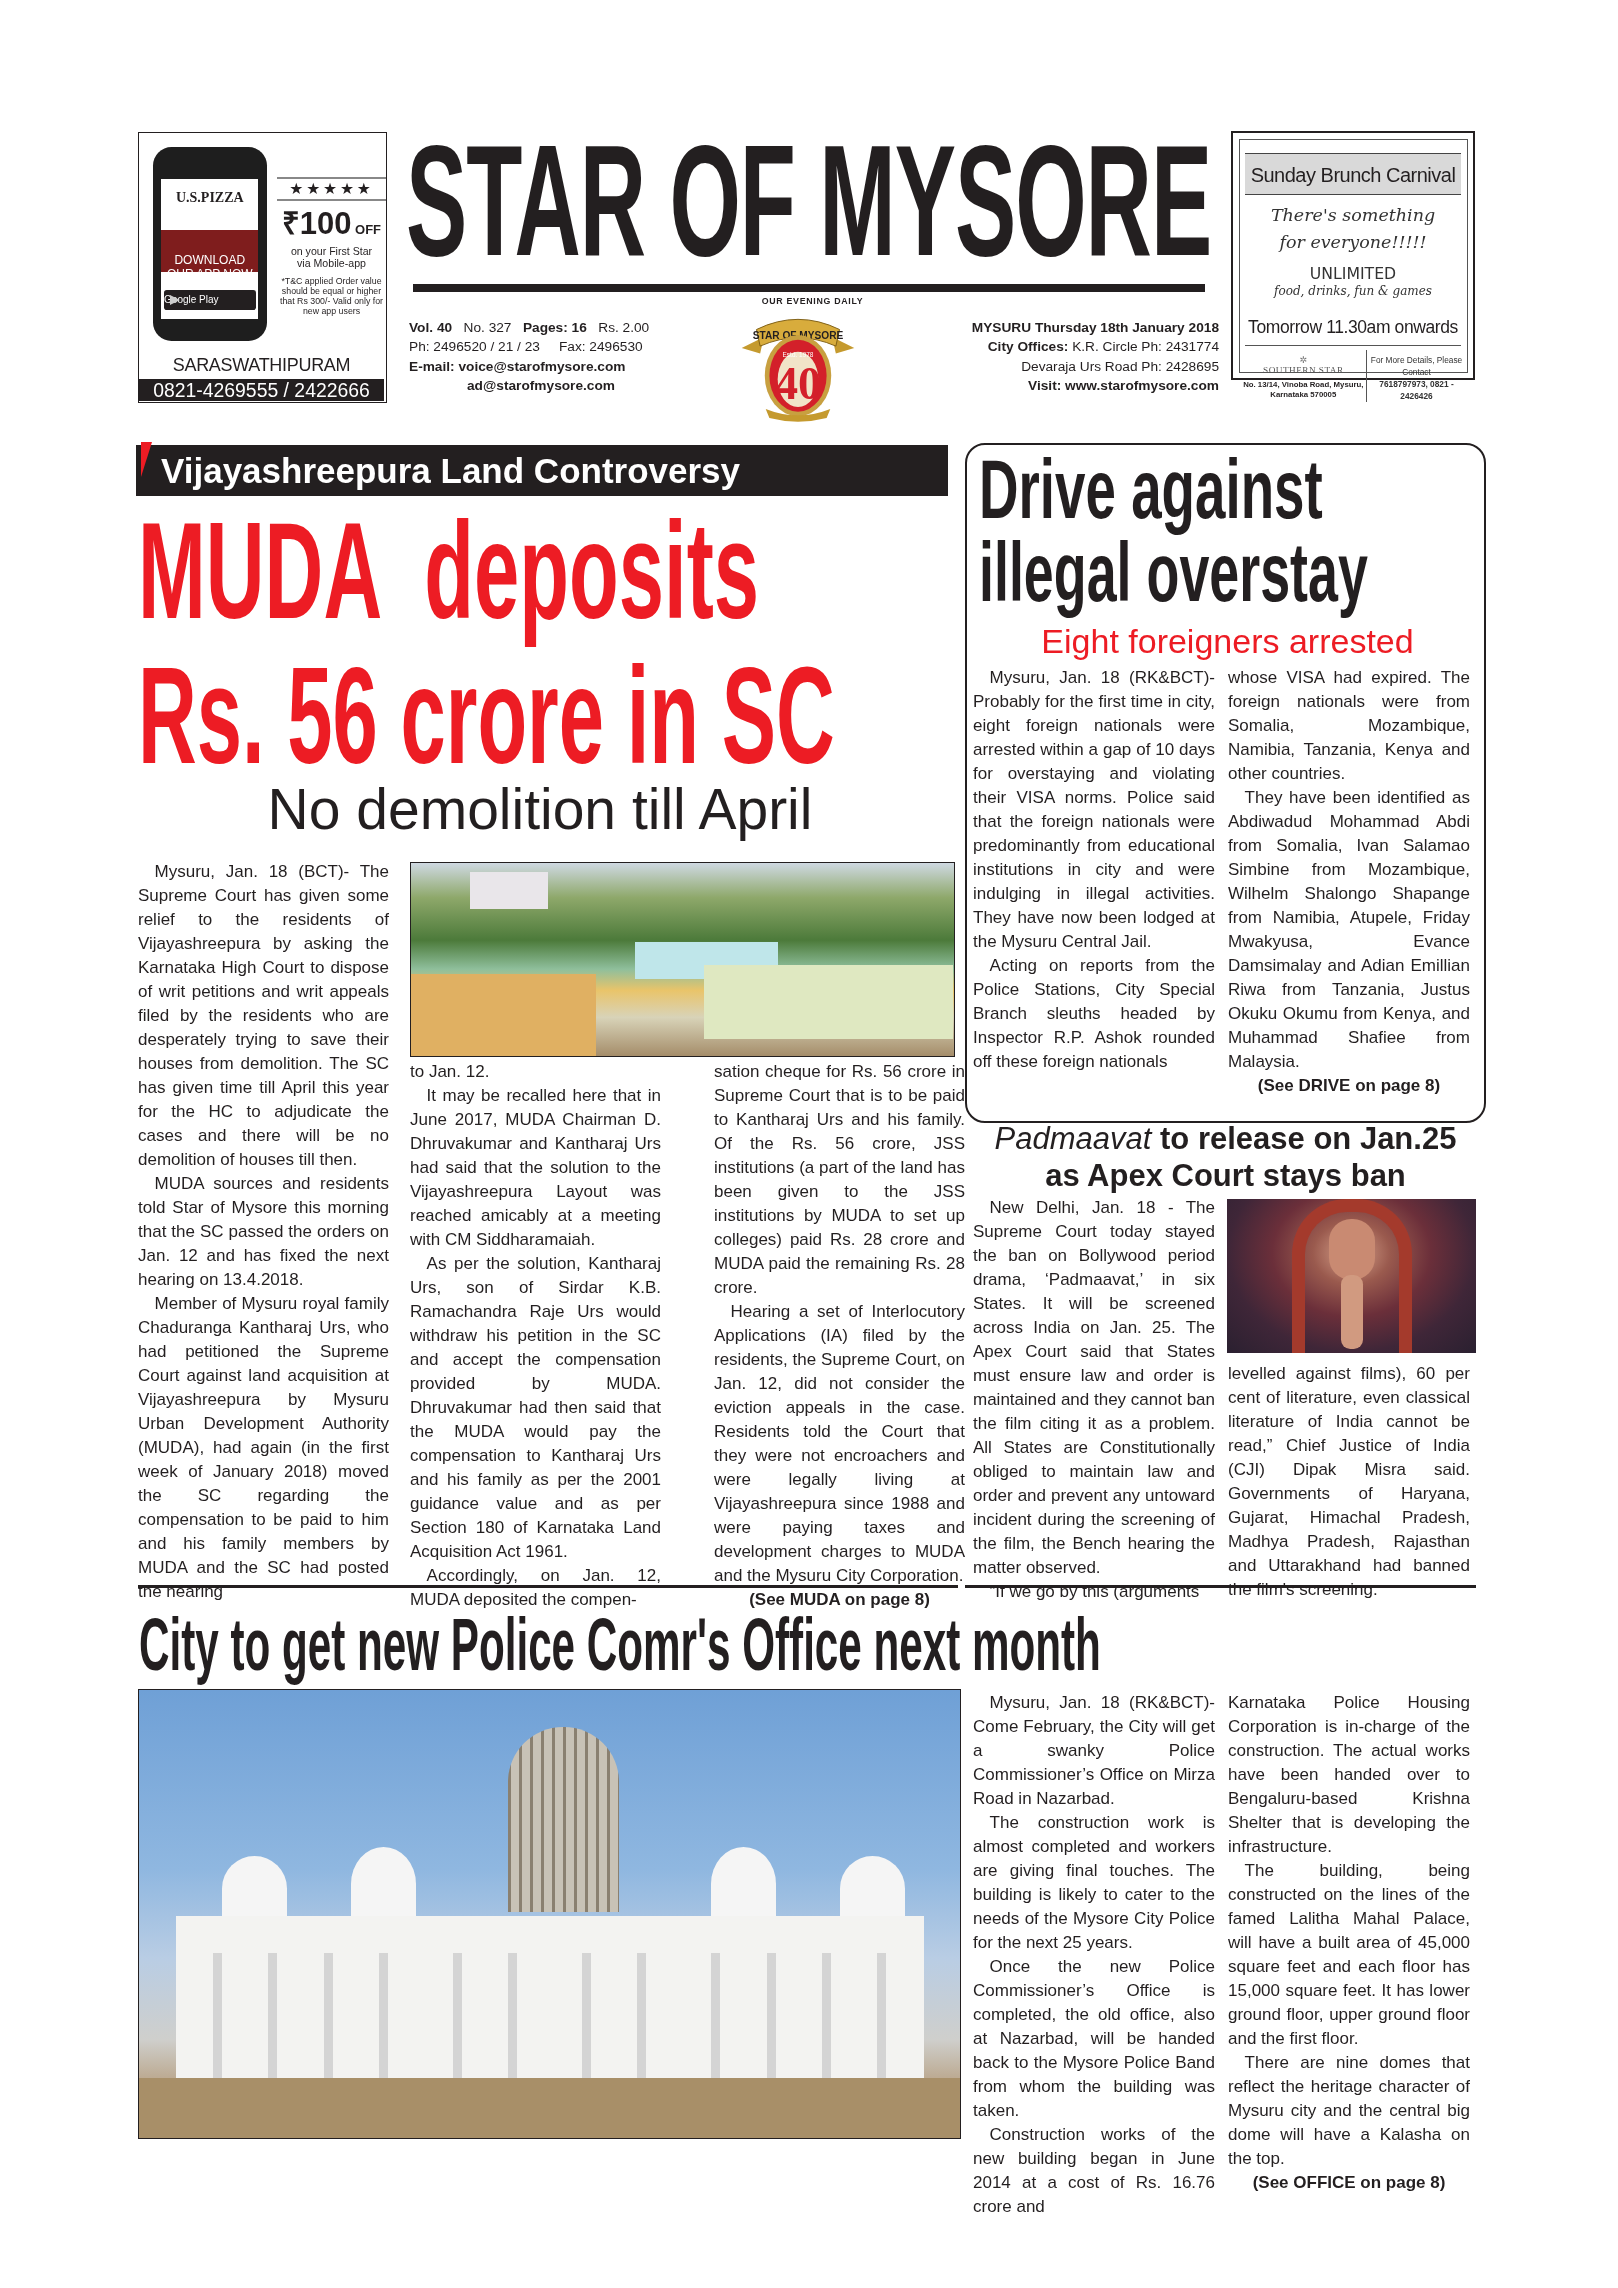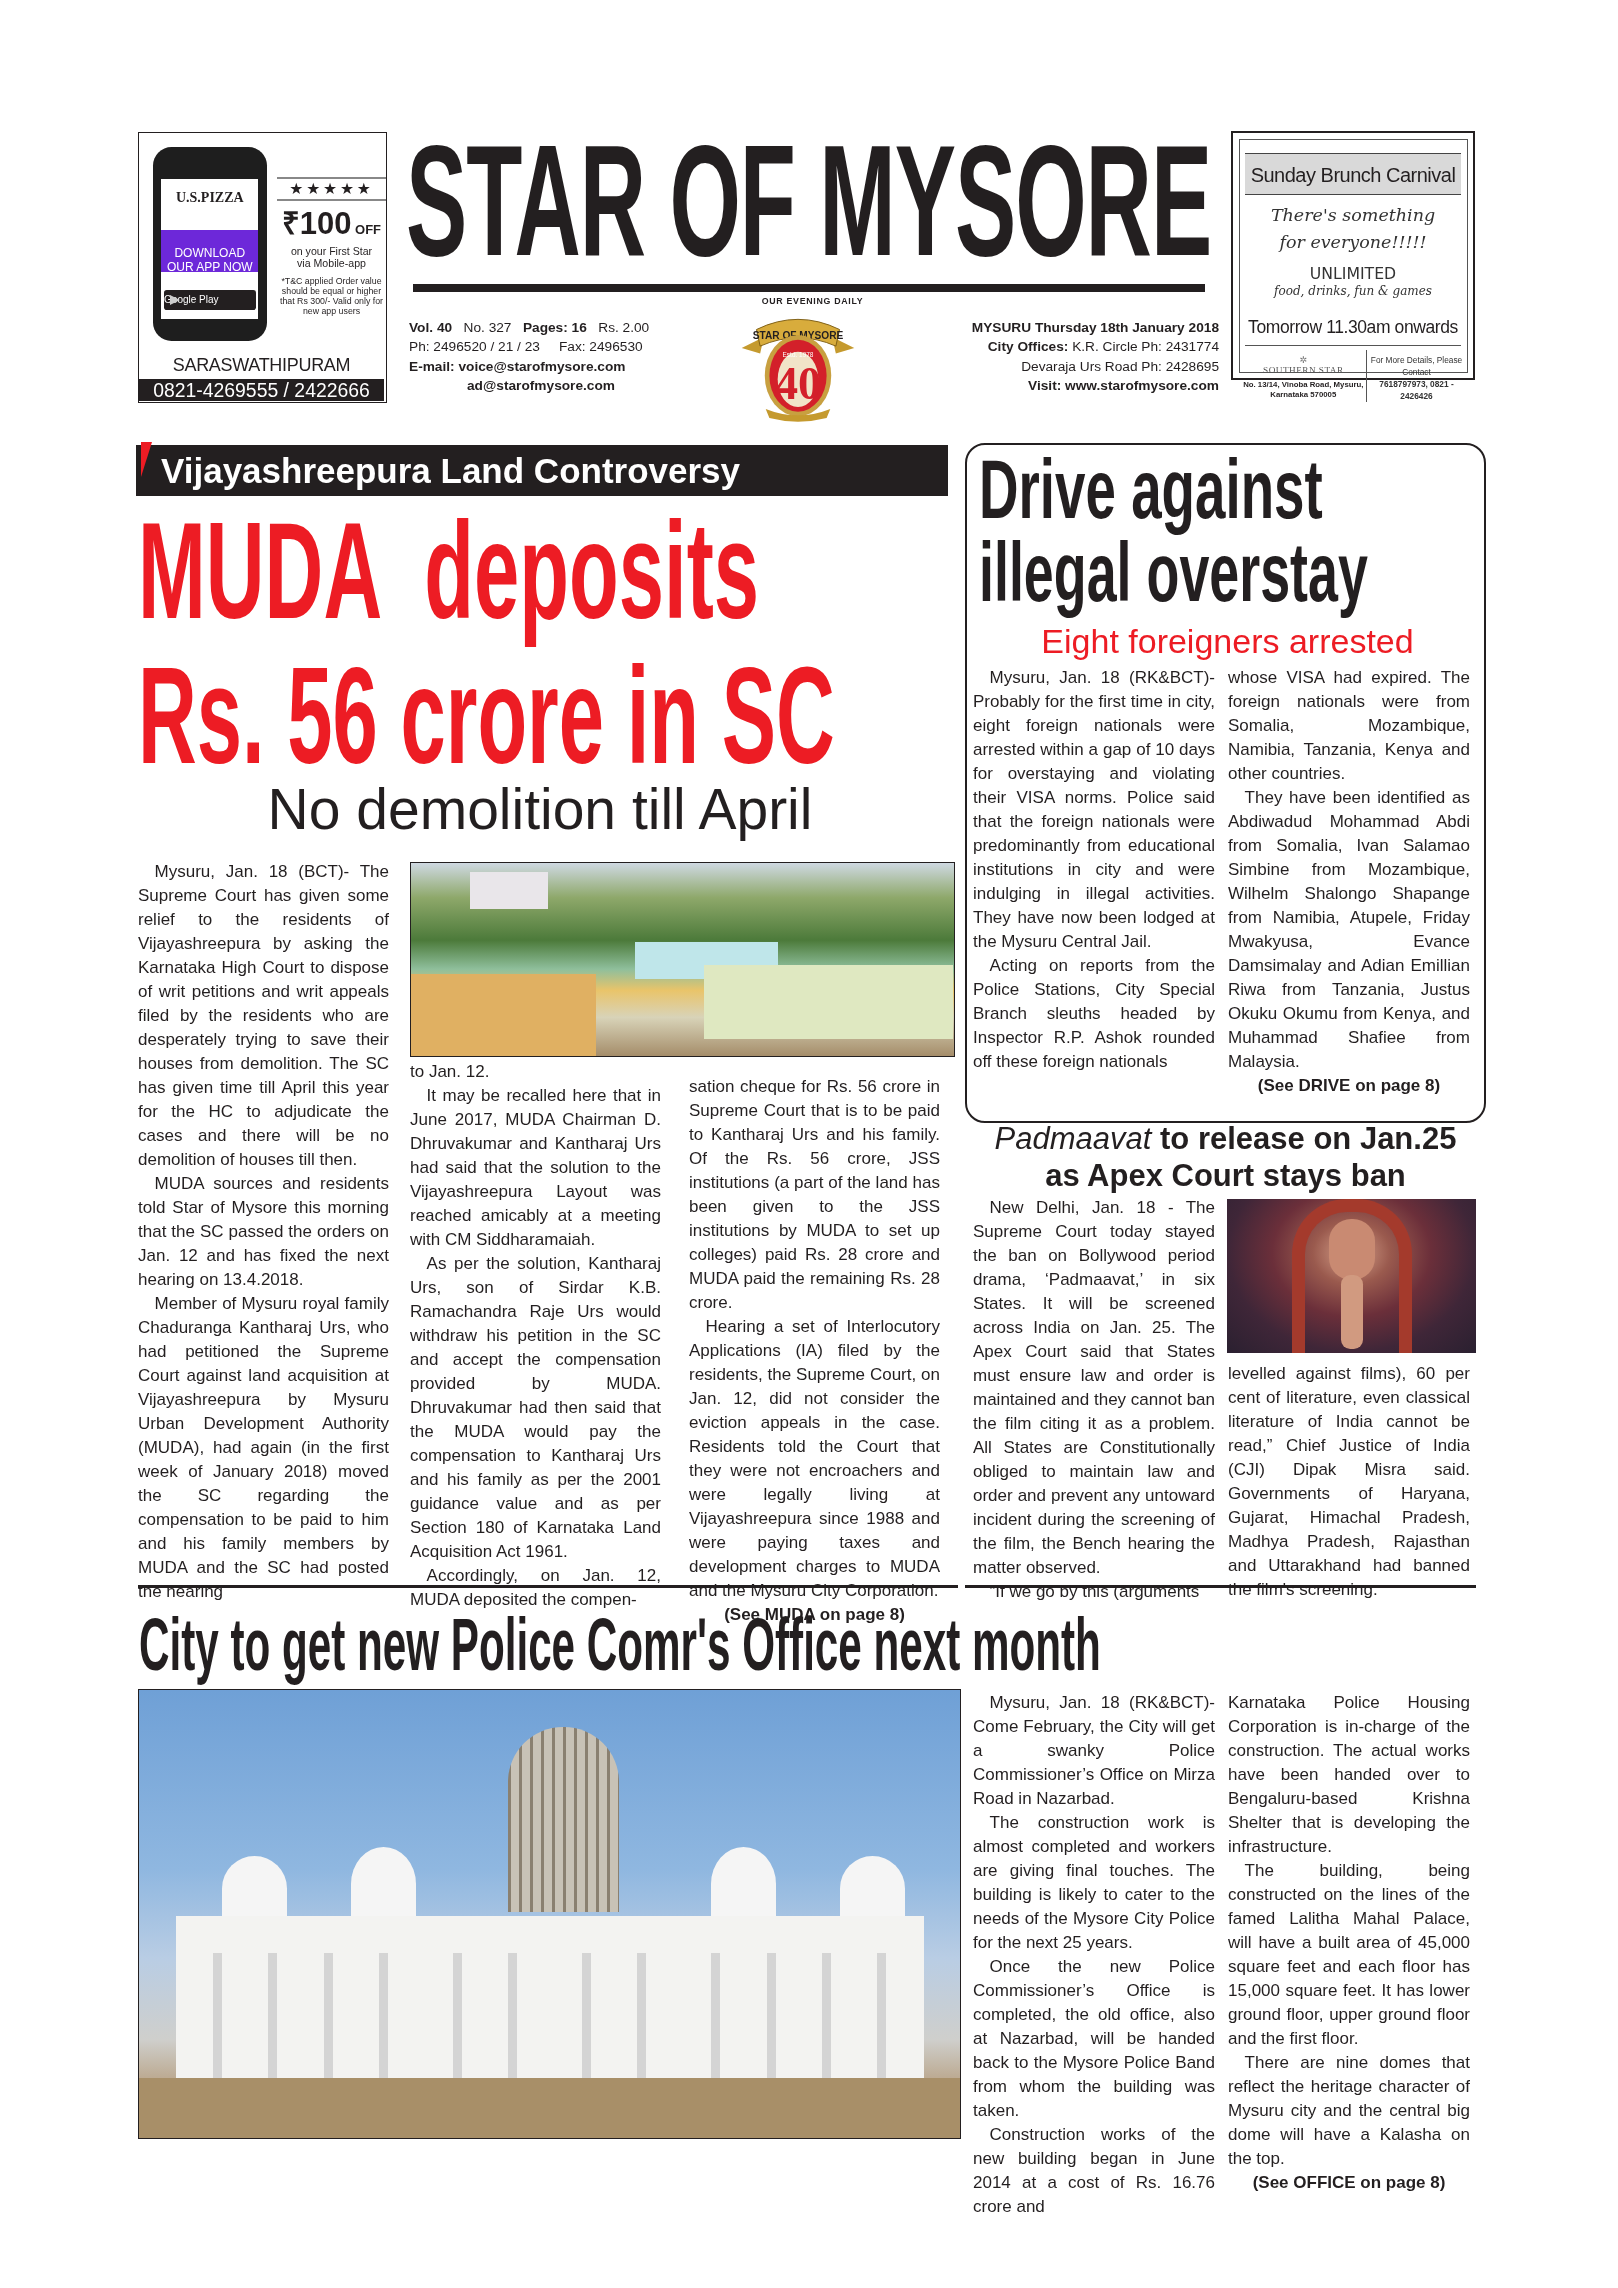--- a/index.html
+++ b/index.html
@@ -11,21 +11,21 @@
   .body-text p { text-indent: 16.6px; }
   .body-text p.noindent { text-indent: 0; }
   .see { font-weight: 700; text-align: center; text-indent: 0 !important; }
   .rule { position: absolute; background: #231f20; }
 
   
   .ad-left { left: 138px; top: 132px; width: 249px; height: 271px; border: 1.8px solid #231f20; }
   .phone { position: absolute; left: 14px; top: 14px; width: 114px; height: 194px; background: #1e1e1e; border-radius: 18.5px; }
   .phone-screen { position: absolute; left: 8.3px; top: 32px; width: 97px; height: 140px; background: #fff; }
   .pizza-logo { position: absolute; left: 0; top: 11px; width: 97px; text-align: center; font-family: "Liberation Serif", serif; font-weight: 700; font-size: 14px; color: #231f20; }
-  .dl-band { position: absolute; left: 0; top: 51px; width: 97px; height: 42px; background: #6d28d9; color: #fff; text-align: center; font-size: 12px; line-height: 14px; padding-top: 16px; }
+  .dl-band { position: absolute; left: 0; top: 51px; width: 97px; height: 42px; background: #7f1d1d; color: #fff; text-align: center; font-size: 12px; line-height: 14px; padding-top: 23px; }
   .gplay { position: absolute; left: 2.8px; top: 111px; width: 92px; height: 20px; background: #231f20; border-radius: 2.8px; color: #fff; font-size: 10px; line-height: 20px; }
   .gplay .tri { position: absolute; left: 5.5px; top: 4.6px; width: 0; height: 0; border-left: 10px solid #ccc; border-top: 5.5px solid transparent; border-bottom: 5.5px solid transparent; }
   .stars { position: absolute; left: 138px; top: 44px; width: 109px; border-top: 2.8px double #888; border-bottom: 2.8px double #888; text-align: center; font-size: 15.7px; letter-spacing: 2.8px; line-height: 20px; }
   .offer { position: absolute; left: 136px; top: 74px; width: 113px; text-align: center; }
   .offer .big { font-size: 31px; font-weight: 700; line-height: 33px; }
   .offer .big small { font-size: 13px; }
   .offer .sub { font-size: 10.6px; line-height: 11.5px; }
   .offer .tc { font-size: 8.8px; line-height: 10px; margin-top: 7.4px; }
   .ad-left .area { position: absolute; left: 0; top: 222px; width: 245px; text-align: center; font-size: 18px; letter-spacing: -0.3px; }
   .ad-left .phoneno { position: absolute; left: 0; top: 246px; width: 245px; height: 22px; background: #231f20; color: #fff; text-align: center; font-size: 19.4px; line-height: 22px; }
@@ -209,21 +209,21 @@
     <div class="b3"></div>
 </div>
 
 <div class="col body-text" style="left:410px;top:1060px;width:251px;">
   <p class="noindent">to Jan. 12.</p>
   <p>It may be recalled here that in June 2017, MUDA Chairman D. Dhruvakumar and Kantharaj Urs had said that the solution to the Vijayashreepura Layout was reached amicably at a meeting with CM Siddharamaiah.</p>
   <p>As per the solution, Kantharaj Urs, son of Sirdar K.B. Ramachandra Raje Urs would withdraw his petition in the SC and accept the compensation provided by MUDA. Dhruvakumar had then said that the MUDA would pay the compensation to Kantharaj Urs and his family as per the 2001 guidance value and as per Section 180 of Karnataka Land Acquisition Act 1961.</p>
   <p>Accordingly, on Jan. 12, MUDA deposited the compen-</p>
 </div>
 
-<div class="col body-text" style="left:689px;top:1060px;width:251px;margin-top:15px;">
+<div class="col body-text" style="left:714px;top:1060px;width:251px;">
   <p class="noindent">sation cheque for Rs. 56 crore in Supreme Court that is to be paid to Kantharaj Urs and his family. Of the Rs. 56 crore, JSS institutions (a part of the land has been given to the JSS institutions by MUDA to set up colleges) paid Rs. 28 crore and MUDA paid the remaining Rs. 28 crore.</p>
   <p>Hearing a set of Interlocutory Applications (IA) filed by the residents, the Supreme Court, on Jan. 12, did not consider the eviction appeals in the case. Residents told the Court that they were not encroachers and were legally living at Vijayashreepura since 1988 and were paying taxes and development charges to MUDA and the Mysuru City Corporation.</p>
   <p class="see">(See MUDA on page 8)</p>
 </div>
 
 <div class="rule" style="left:138px;top:1585px;width:820px;height:2.8px;"></div>
 
 <div class="abs drivebox"></div>
 <div class="abs cond drive-h1">Drive against</div>
 <div class="abs cond drive-h2">illegal overstay</div>

